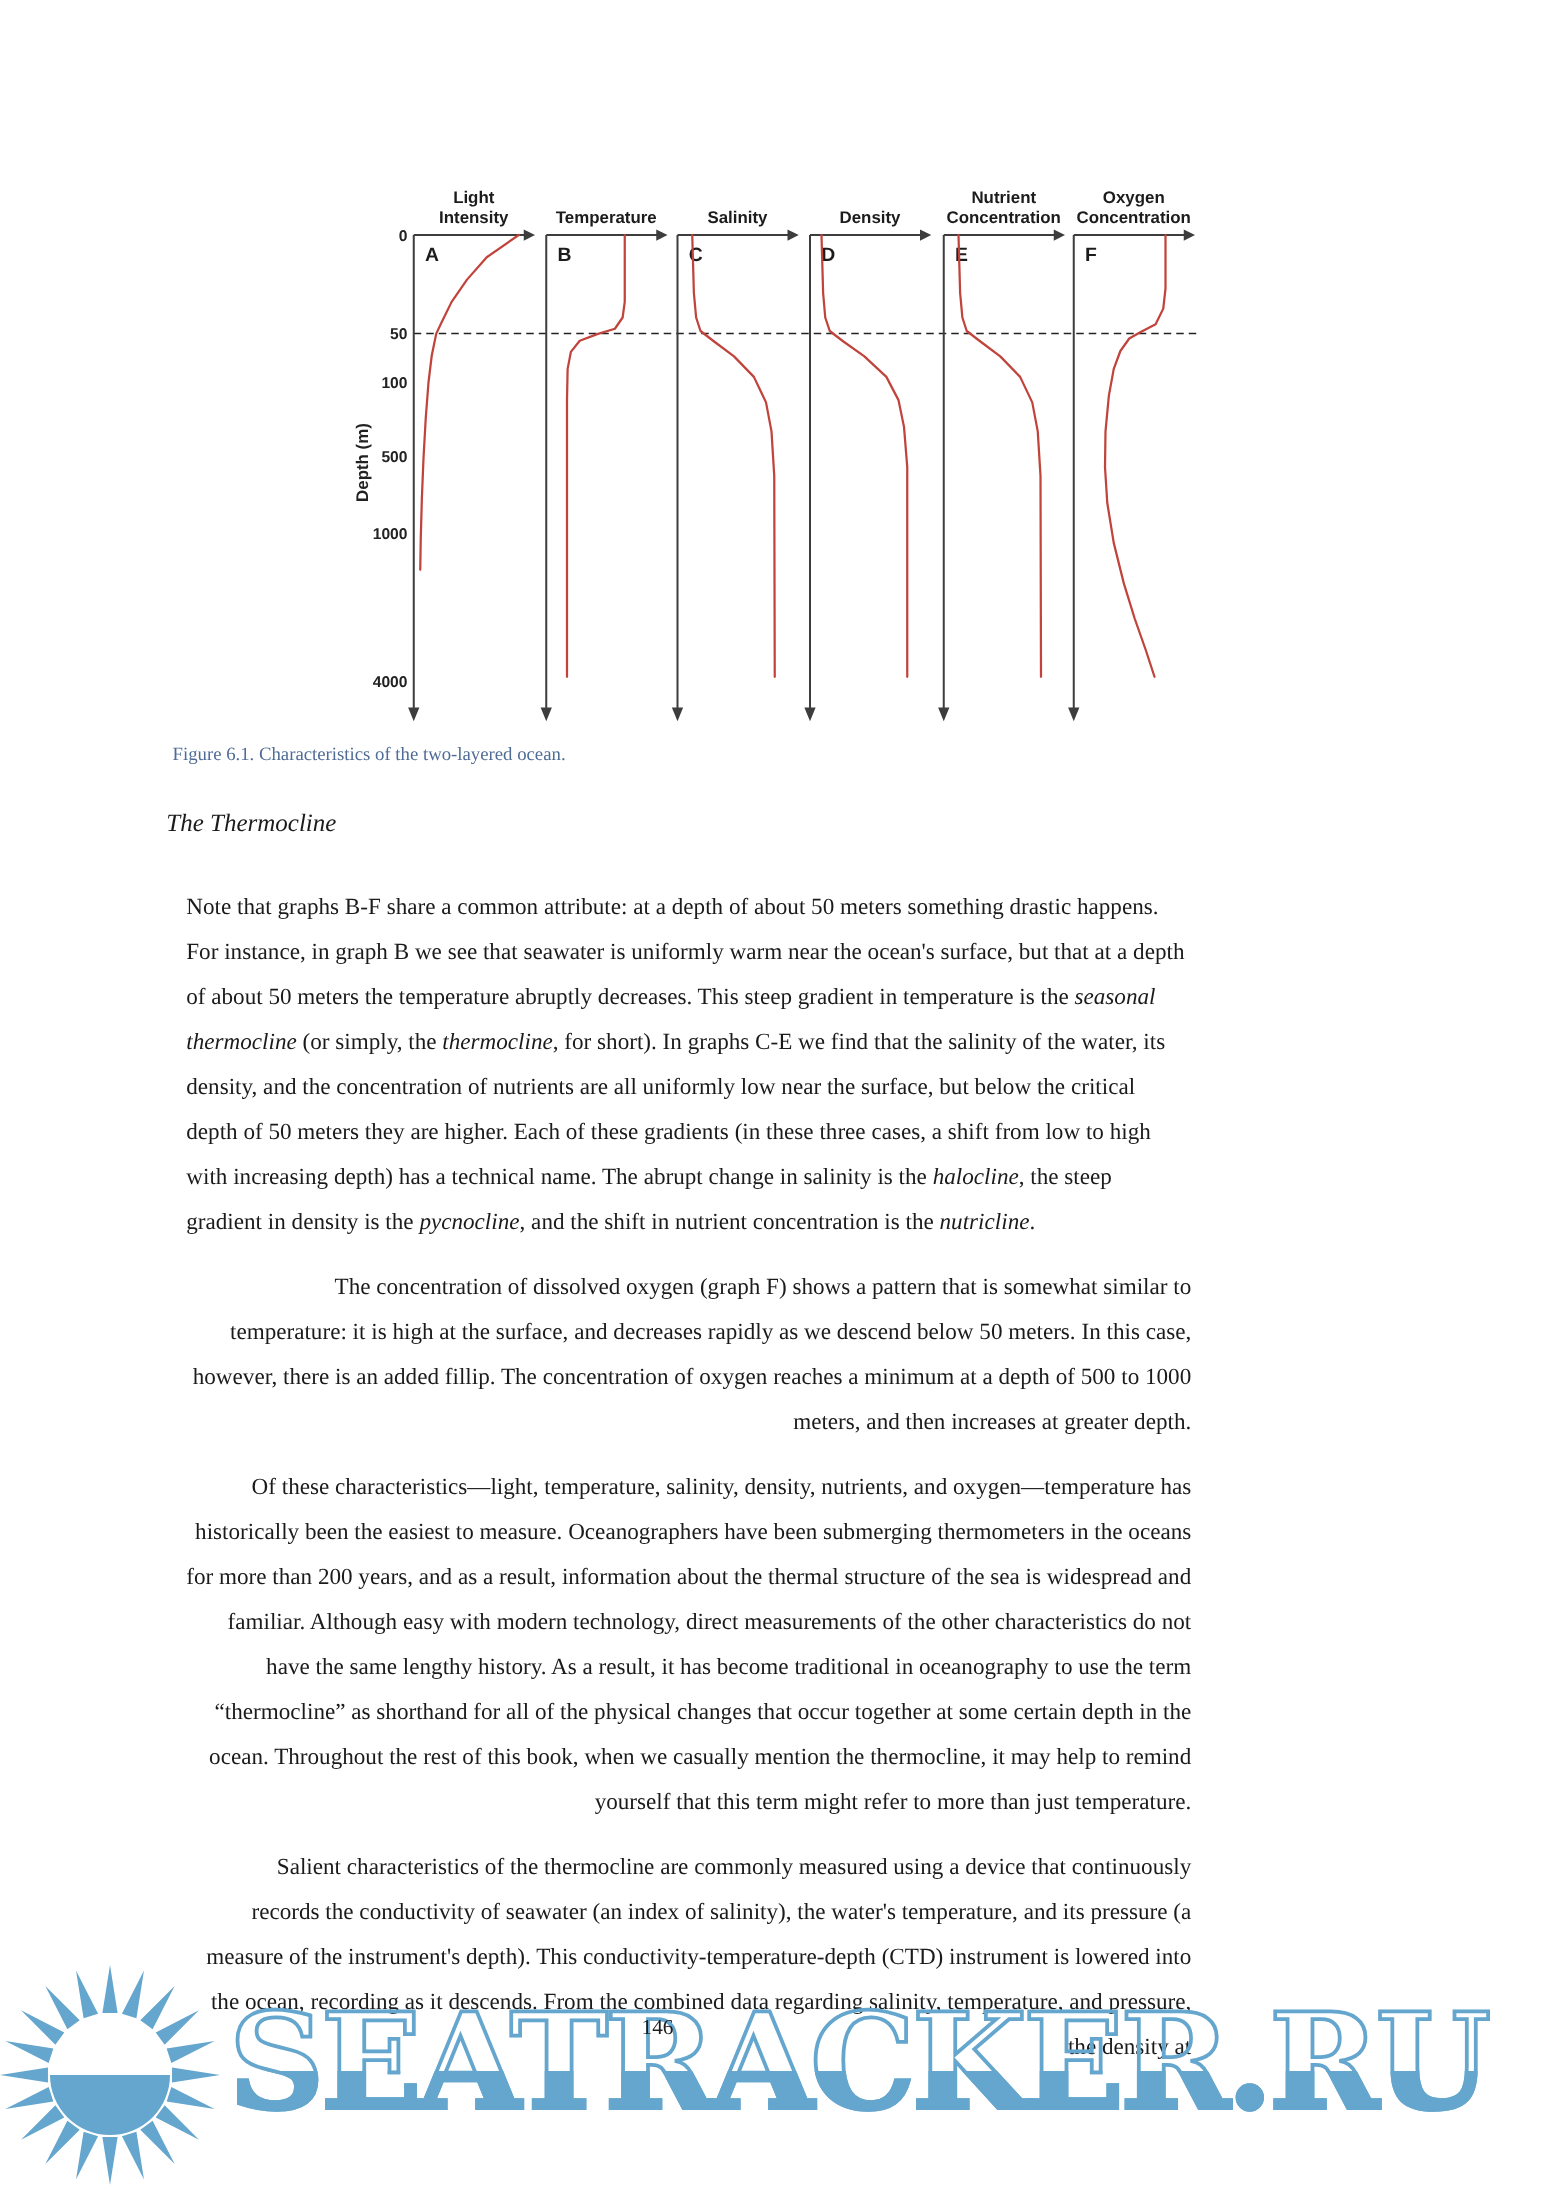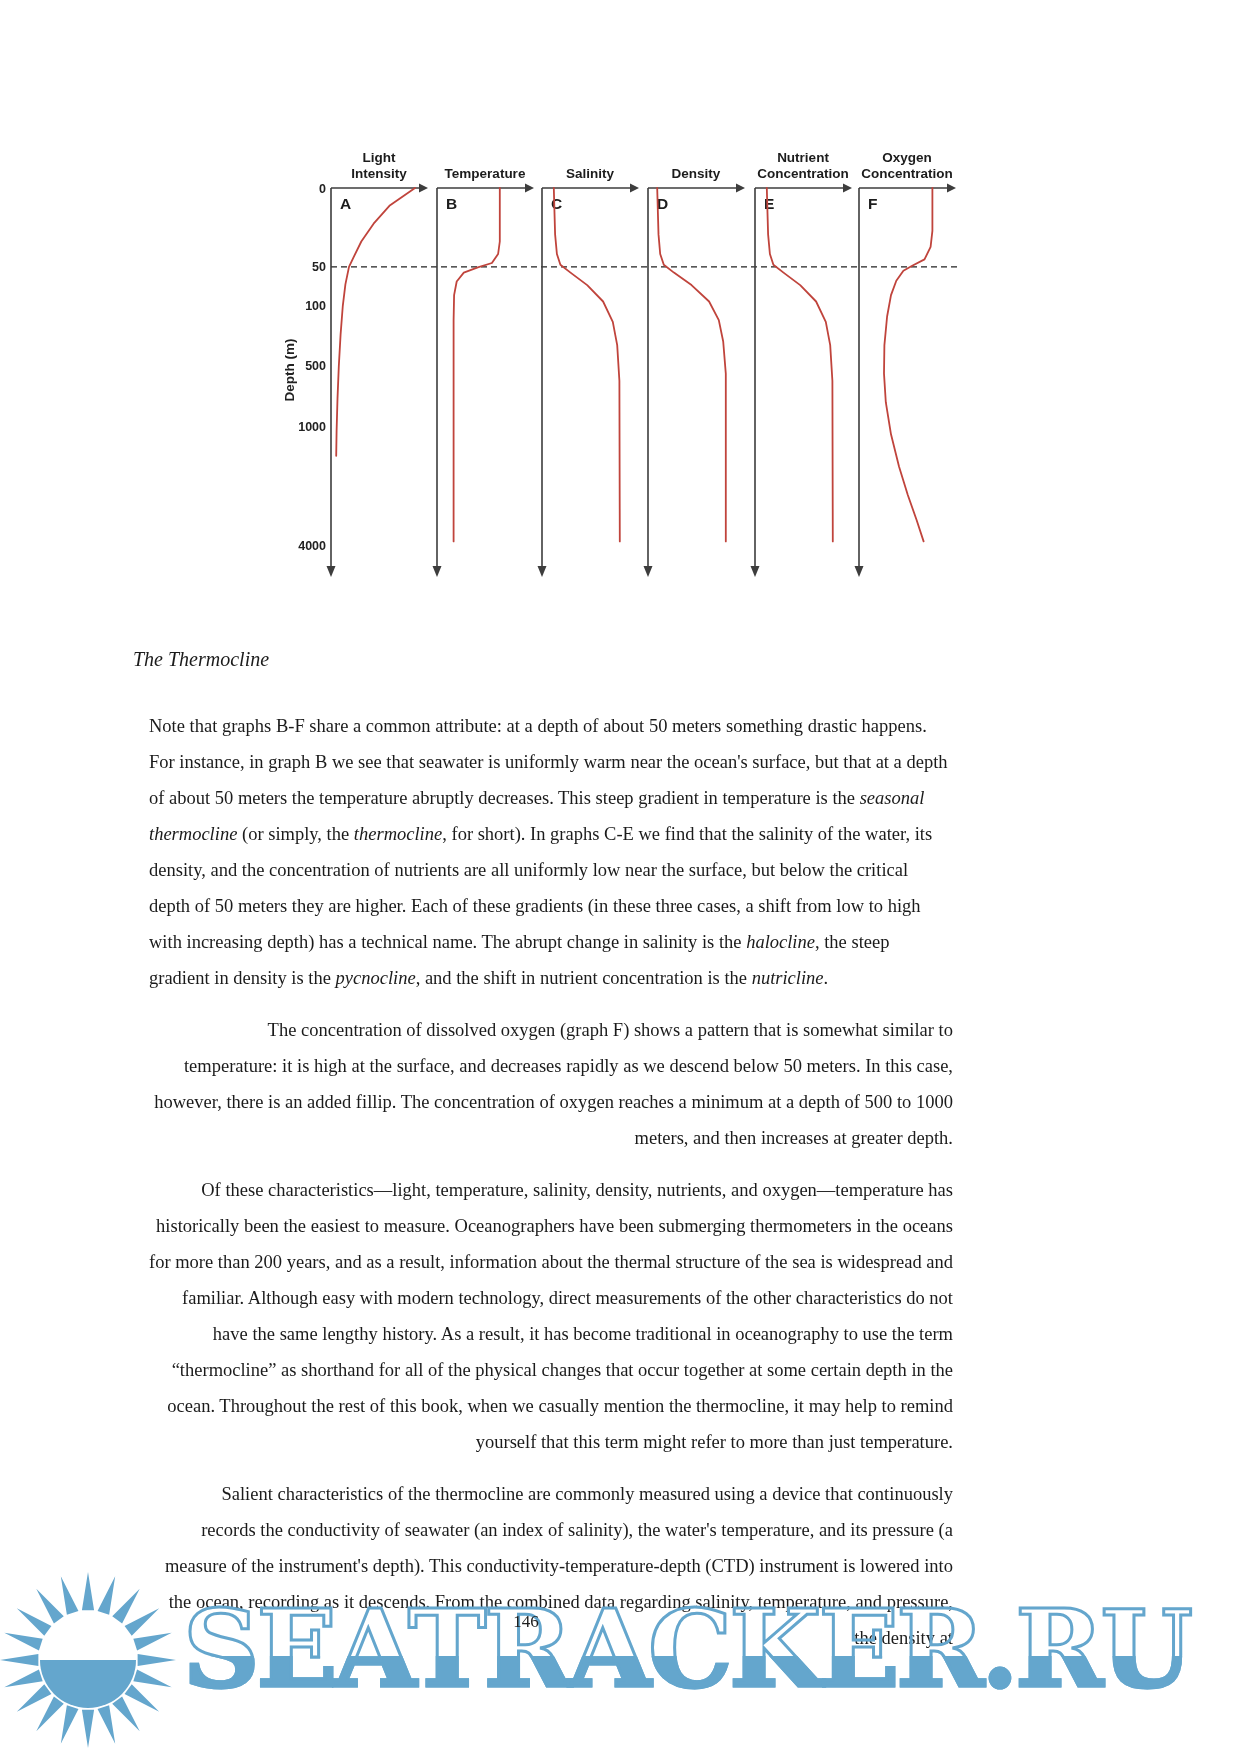--- a/index.html
+++ b/index.html
@@ -107,20 +107,21 @@
       <line x1="581" y1="68" x2="581" y2="447" stroke="#3d3d3d" stroke-width="1.6"></line>
       <path d="M 576.5 446 L 585.5 446 L 581 457 Z" fill="#3d3d3d"></path>
       <line x1="581" y1="68" x2="670" y2="68" stroke="#3d3d3d" stroke-width="1.6"></line>
       <path d="M 669 63.5 L 669 72.5 L 678 68 Z" fill="#3d3d3d"></path>
       <text x="629" y="42" font-family="Liberation Sans, sans-serif" font-size="13.5" font-weight="bold" fill="#1c1c1c" text-anchor="middle">Oxygen</text>
       <text x="629" y="58" font-family="Liberation Sans, sans-serif" font-size="13.5" font-weight="bold" fill="#1c1c1c" text-anchor="middle">Concentration</text>
       <text x="590" y="89" font-family="Liberation Sans, sans-serif" font-size="15.5" font-weight="bold" fill="#1c1c1c">F</text>
       <path d="M654.4 68.0 L654.4 110.8 L652.6 126.9 L646.5 139.4 L634.2 145.8 L625.4 150.8 L618.3 160.8 L613.0 175.1 L609.1 196.5 L606.4 225.1 L606.0 253.6 L607.8 282.2 L613.0 314.3 L621.0 346.5 L629.8 375.0 L638.6 400.0 L645.6 421.4" fill="none" stroke="#c0443c" stroke-width="1.8" stroke-linejoin="round" stroke-linecap="round"></path>
     </svg>
 
+  <div class="caption">Figure 6.1. Characteristics of the two-layered ocean.</div>
 
   <h3 class="heading">The Thermocline</h3>
 
   <div class="body-text" id="body-text">
       <p><span>Note that graphs B-F share a common attribute: at a depth of about 50 meters something drastic happens. For instance, in graph B we see that seawater is uniformly warm near the ocean's surface, but that at a depth of about 50 meters the temperature abruptly decreases. This steep gradient in temperature is the </span><em>seasonal thermocline</em><span> (or simply, the </span><em>thermocline</em><span>, for short). In graphs C-E we find that the salinity of the water, its density, and the concentration of nutrients are all uniformly low near the surface, but below the critical depth of 50 meters they are higher. Each of these gradients (in these three cases, a shift from low to high with increasing depth) has a technical name. The abrupt change in salinity is the </span><em>halocline</em><span>, the steep gradient in density is the </span><em>pycnocline</em><span>, and the shift in nutrient concentration is the </span><em>nutricline</em><span>.</span></p>
       <p class="indent"><span>The concentration of dissolved oxygen (graph F) shows a pattern that is somewhat similar to temperature: it is high at the surface, and decreases rapidly as we descend below 50 meters. In this case, however, there is an added fillip. The concentration of oxygen reaches a minimum at a depth of 500 to 1000 meters, and then increases at greater depth.</span></p>
       <p class="indent"><span>Of these characteristics—light, temperature, salinity, density, nutrients, and oxygen—temperature has historically been the easiest to measure. Oceanographers have been submerging thermometers in the oceans for more than 200 years, and as a result, information about the thermal structure of the sea is widespread and familiar. Although easy with modern technology, direct measurements of the other characteristics do not have the same lengthy history. As a result, it has become traditional in oceanography to use the term “thermocline” as shorthand for all of the physical changes that occur together at some certain depth in the ocean. Throughout the rest of this book, when we casually mention the thermocline, it may help to remind yourself that this term might refer to more than just temperature.</span></p>
       <p class="indent"><span>Salient characteristics of the thermocline are commonly measured using a device that continuously records the conductivity of seawater (an index of salinity), the water's temperature, and its pressure (a measure of the instrument's depth). This conductivity-temperature-depth (CTD) instrument is lowered into the ocean, recording as it descends. From the combined data regarding salinity, temperature, and pressure, the density at</span></p>
     </div>
 

